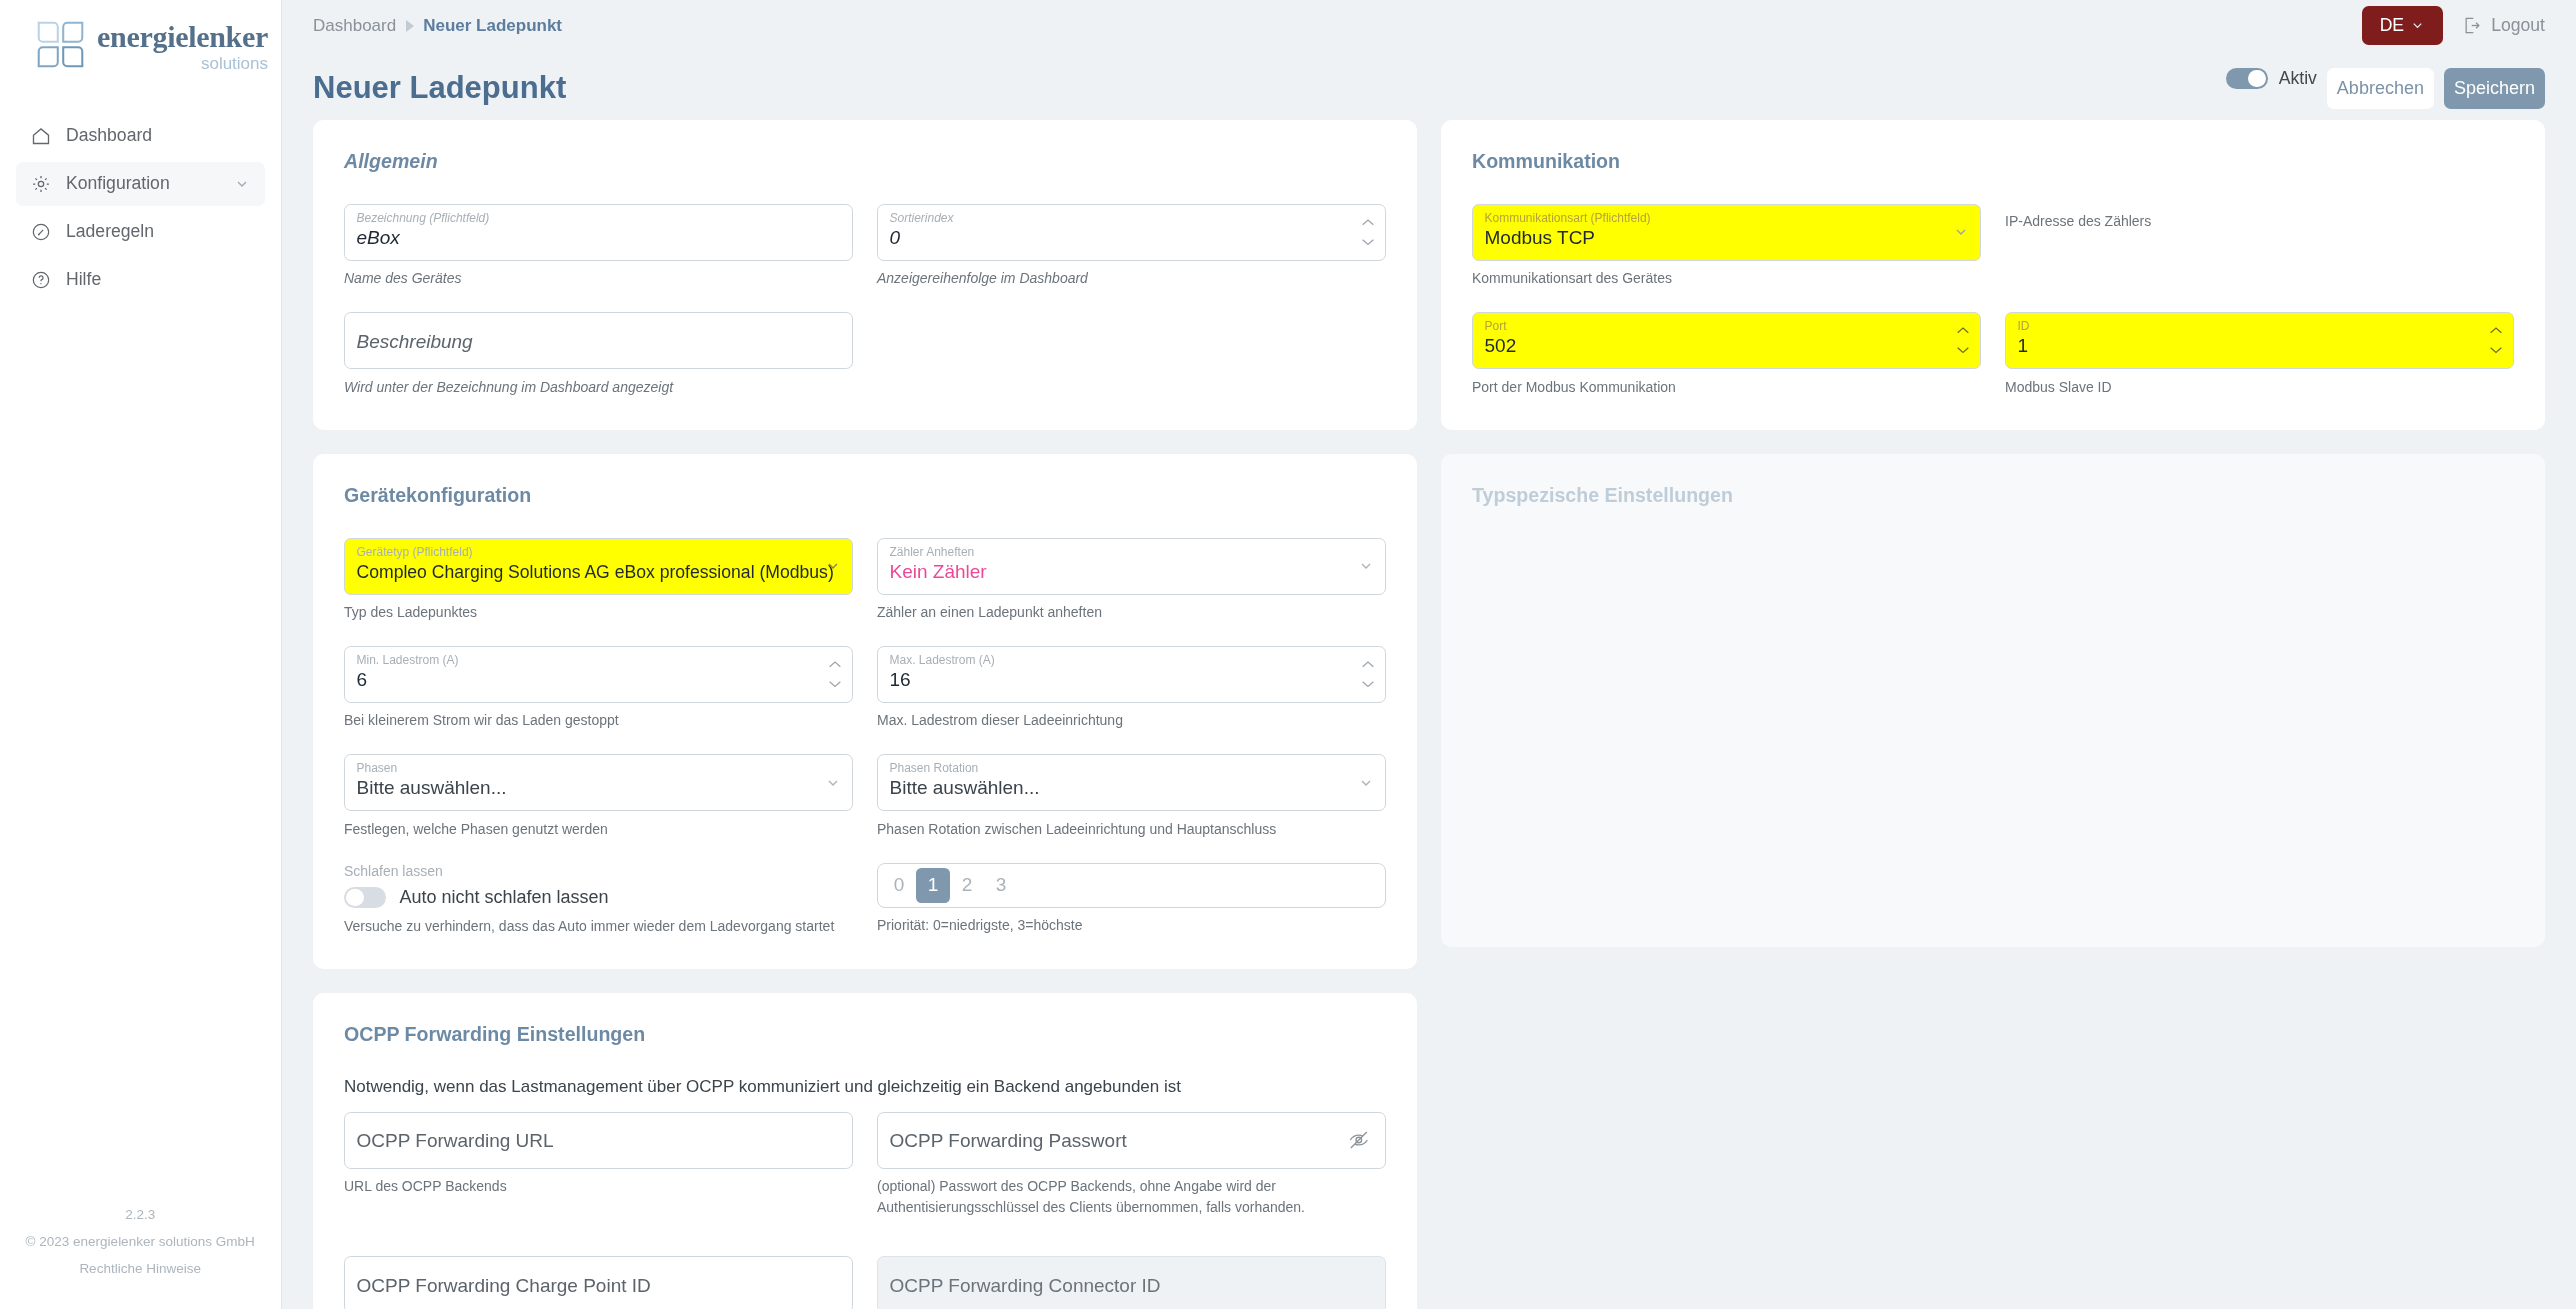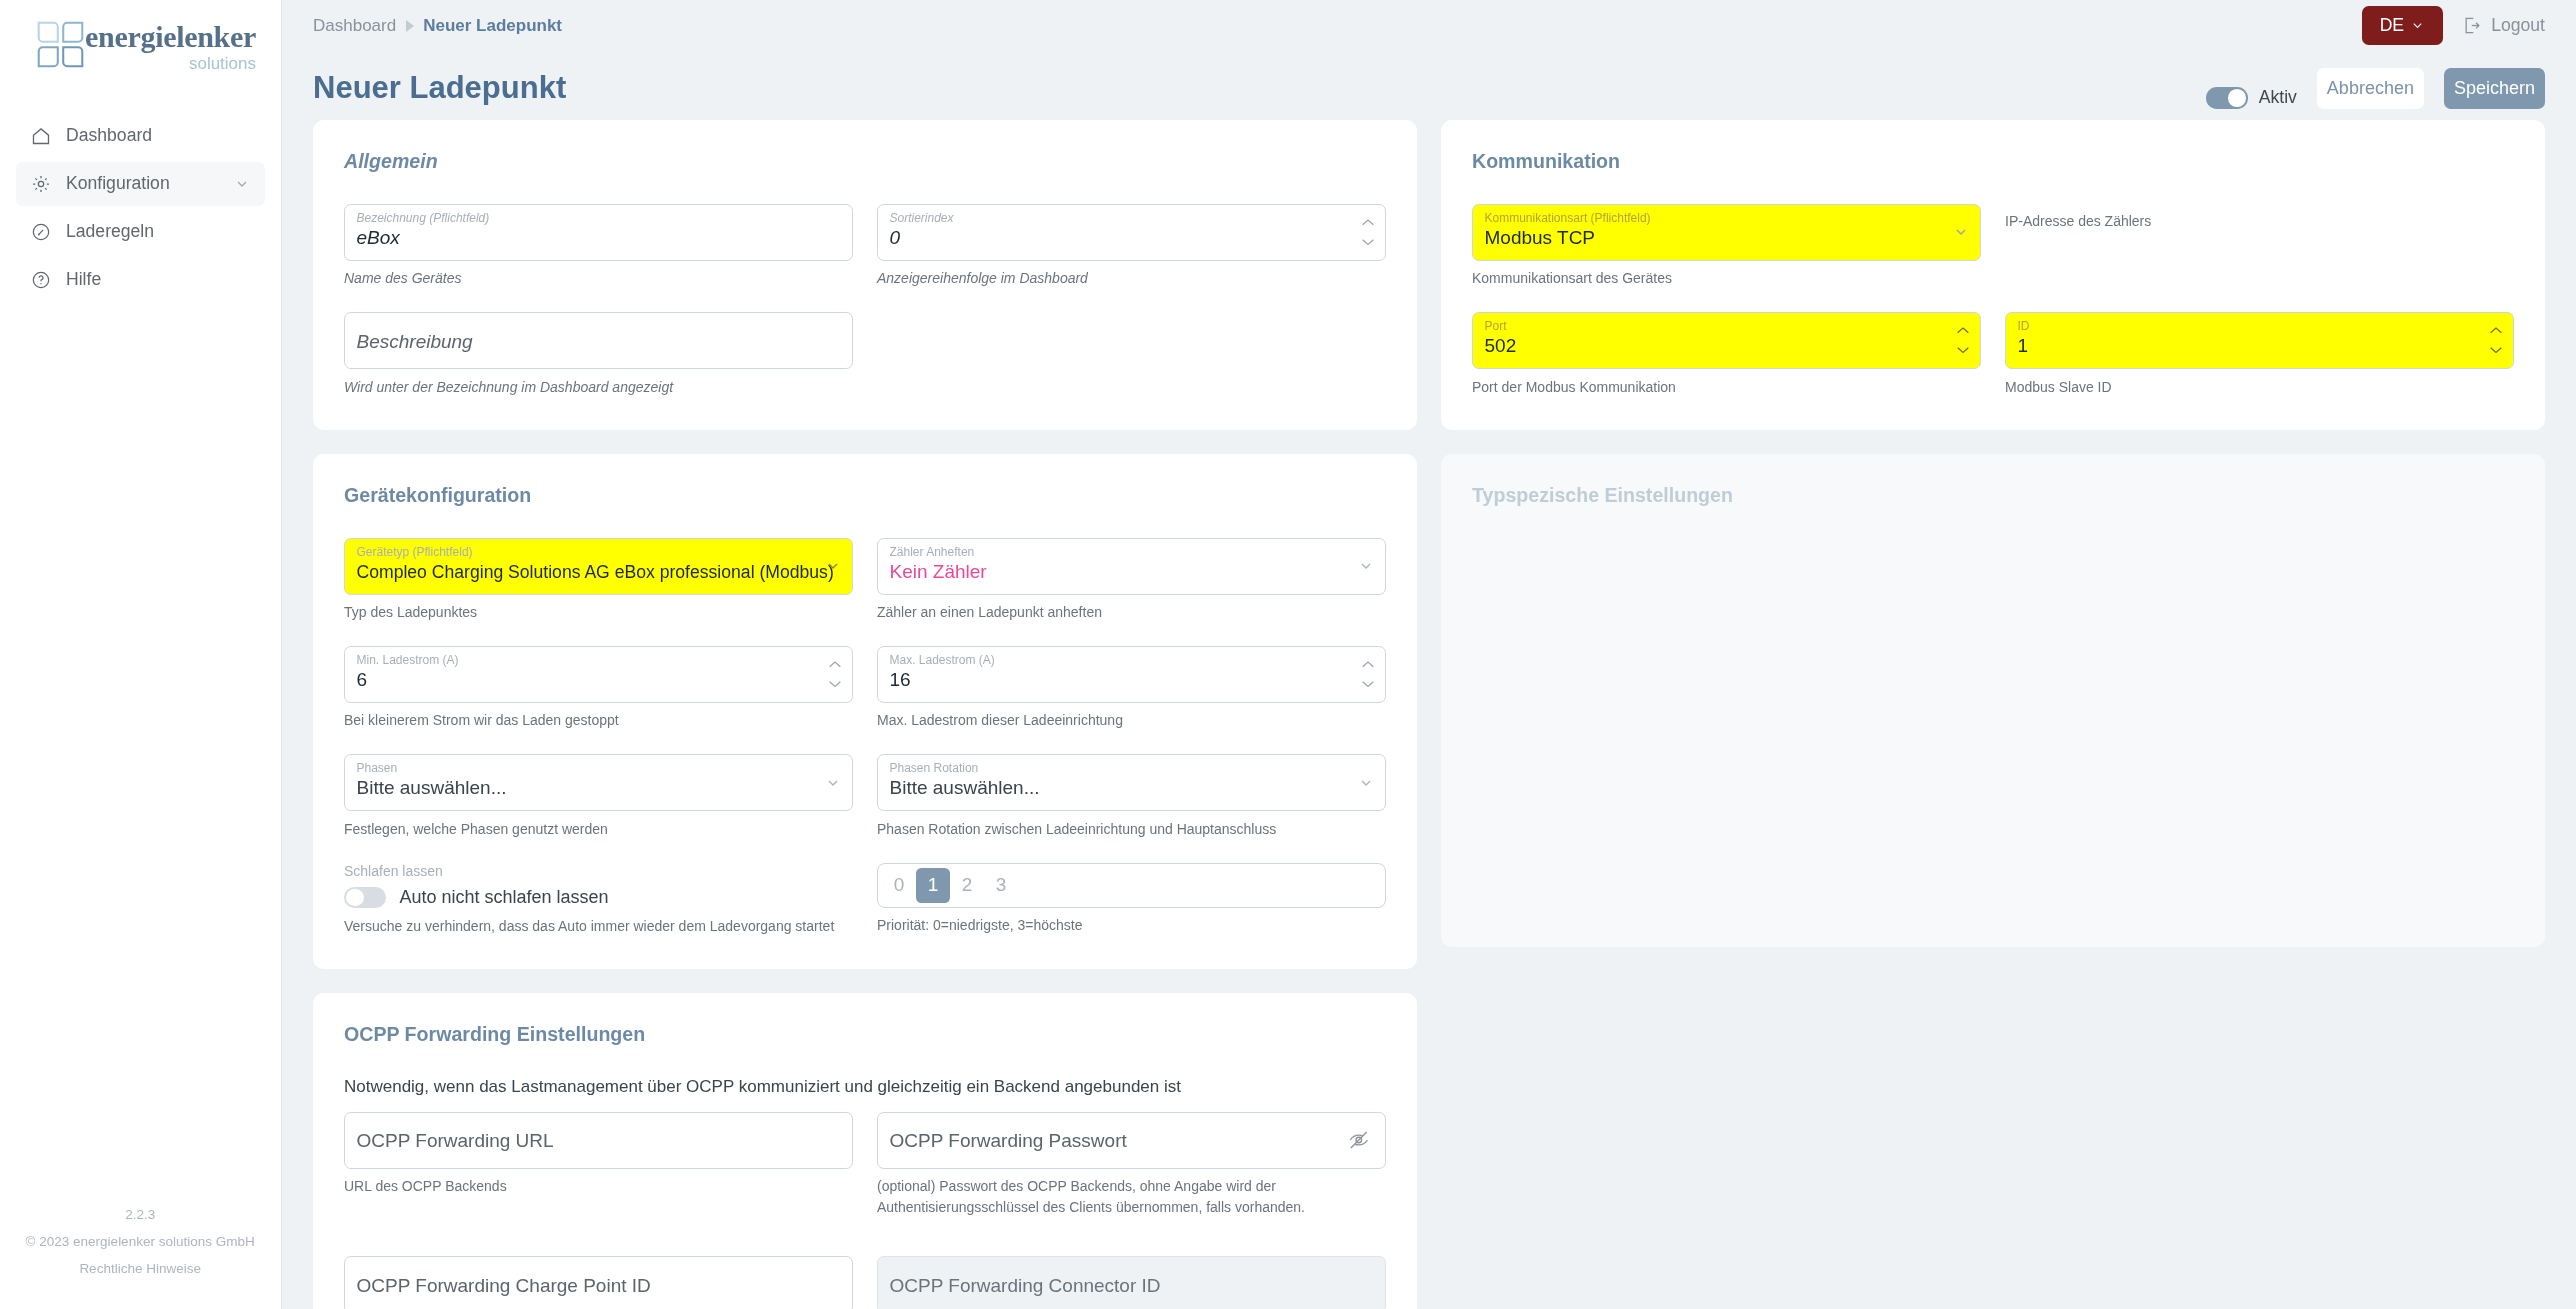--- a/index.html
+++ b/index.html
@@ -12,21 +12,21 @@
   .app { display: flex; width: 2576px; height: 1310px; }
 
   
   .sidebar {
     width: 282px; min-width: 282px; height: 1310px;
     background: #ffffff;
     border-right: 0.7px solid #dfe5ea;
     display: flex; flex-direction: column;
     position: relative;
   }
-  .logo-wrap { padding: 17.6px 0 0 36px; display: flex; align-items: flex-start; }
+  .logo-wrap { padding: 17.6px 0 0 36px; display: flex; align-items: flex-start; gap: 12px; }
   .logo-mark { width: 49px; height: 49px; flex: none; margin-top: 2.7px; }
   .logo-text { display: flex; flex-direction: column; padding-top: 4px; }
   .logo-title { font-size: 30px; font-weight: 700; color: #55708a; letter-spacing: -0.3px;
                 font-family: "Liberation Serif", serif; line-height: 1; }
   .logo-sub { font-size: 17px; color: #a8c2d6; text-align: right; line-height: 1.2; margin-top: 2.7px; }
 
   .nav { margin-top: 39px; padding: 0 16px; display: flex; flex-direction: column; gap: 4px; }
   .nav-item {
     display: flex; align-items: center; gap: 15px;
     padding: 11.5px 15px; border-radius: 6.8px; cursor: pointer;
@@ -61,21 +61,21 @@
     padding: 8.8px 17.6px; font-size: 17.6px; display: flex; align-items: center; gap: 6px;
     cursor: pointer; border: none;
   }
   .logout { display: flex; align-items: center; gap: 9.5px; color: #8a9199; font-size: 17.6px; cursor: pointer; }
 
   .page-head {
     display: flex; align-items: center; justify-content: space-between;
     padding: 12px 31px 0 31px; height: 62px;
   }
   .page-title { font-size: 31px; font-weight: 700; color: #4a6d90; }
-  .head-actions { display: flex; align-items: flex-end; gap: 20px; }
+  .head-actions { display: flex; align-items: flex-start; gap: 10px; }
   .sw-wrap { display: flex; align-items: center; gap: 10.8px; }
   .switch { width: 42px; height: 21.6px; border-radius: 10.8px; position: relative; cursor: pointer; }
   .switch.on { background: #7f98ad; }
   .switch.off { background: #d7dde2; }
   .switch .knob { position: absolute; top: 2px; width: 17.6px; height: 17.6px; border-radius: 50%; background: #fff; }
   .switch.on .knob { right: 2px; }
   .switch.off .knob { left: 2px; }
   .sw-label { font-size: 17.6px; color: #41474d; }
   .btn {
     border-radius: 6.8px; padding: 10px 10px; font-size: 18px; cursor: pointer; border: none;

